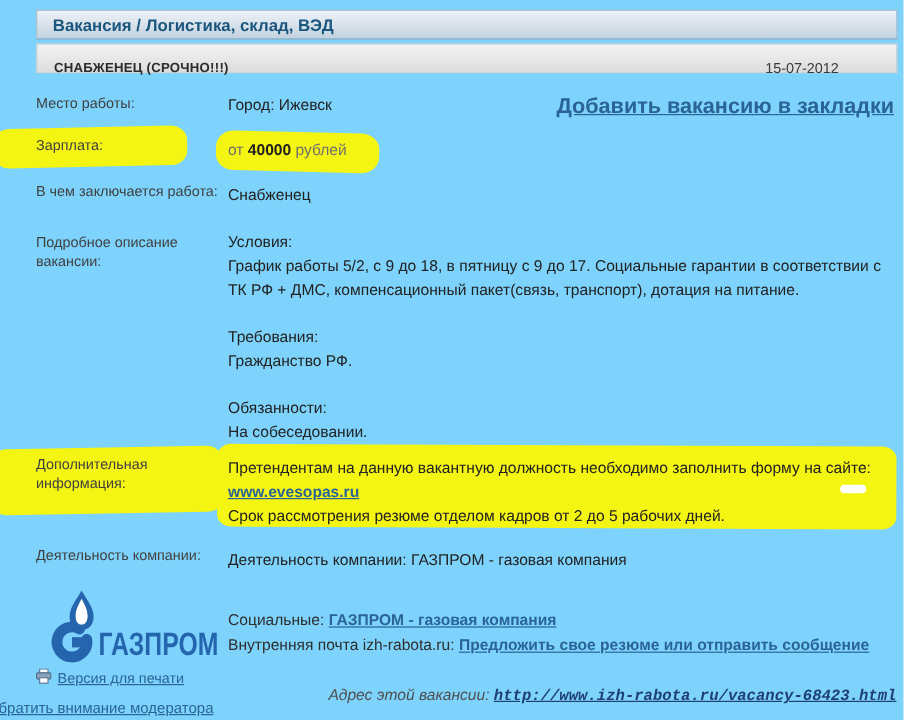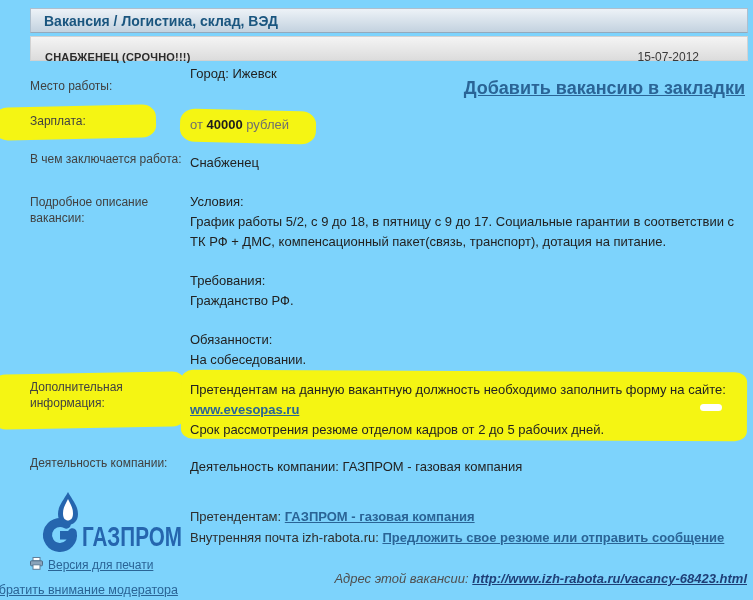--- a/index.html
+++ b/index.html
@@ -46,21 +46,21 @@
   .desc p:last-child { margin-bottom:0; }
   .info-block a { font-weight:bold; }
   
   .logo { position:absolute; left:30px; top:489px; width:160px; height:68px; z-index:2; }
   .company-lines { position:absolute; left:190px; top:506px; width:558px; line-height:21px; font-size:13px; z-index:2; }
   .company-lines a { font-weight:bold; }
   
   .print-link { position:absolute; left:30px; top:557px; display:flex; align-items:center; gap:5px; font-size:12px; z-index:2; }
   .print-link a { font-size:12px; }
   .address { position:absolute; right:6px; top:571px; font-size:13px; font-style:italic; color:#4f4f4f; z-index:2; }
-  .address a { font-weight:bold; color:#1f3f77; }
+  .address a { font-weight:bold; color:#1f3f77;font-family:Liberation Mono, monospace; }
   .moderator-link { position:absolute; left:-11px; top:583px; font-size:12.5px; z-index:2; }
 </style>
 </head>
 <body>
 
 <div class="page">
 
   <div class="hl hl-salary-label"></div>
   <div class="hl hl-salary-value"></div>
   <div class="hl hl-info-label"></div>
@@ -69,21 +69,21 @@
 
   <div class="header-bar">
     <span class="crumb">Вакансия / Логистика, склад, ВЭД</span>
   </div>
   <div class="subheader-bar">
     <span class="vtitle">СНАБЖЕНЕЦ (СРОЧНО!!!)</span>
     <span class="vdate">15-07-2012</span>
   </div>
 
   <div class="lbl" style="top:78px">Место работы:</div>
-  <div class="val" style="top:64px">Город: Ижевск</div>
+  <div class="val" style="top:78px">Город: Ижевск</div>
   <a href="#" class="right-link">Добавить вакансию в закладки</a>
 
   <div class="lbl" style="top:113px">Зарплата:</div>
   <div class="val" style="top:115px"><span class="salary-muted">от </span><span class="salary-amount">40000</span><span class="salary-muted"> рублей</span></div>
 
   <div class="lbl" style="top:151px">В чем заключается работа:</div>
   <div class="val" style="top:153px">Снабженец</div>
 
   <div class="lbl" style="top:194px">Подробное описание вакансии:</div>
   <div class="val desc" style="top:192px">
@@ -105,21 +105,21 @@
   <div class="logo">
     <svg width="160" height="68" viewBox="0 0 160 68">
       <path d="M42.3,43.8 A12.5,12.5 0 1 1 36.3,35.2" fill="none" stroke="#2565ae" stroke-width="9" stroke-linecap="round"></path>
       <rect x="30" y="42" width="16" height="8.5" fill="#2565ae"></rect>
       <path d="M38,3 C33,12 28,17 28,25 C28,32.5 33,36 38,36 C43,36 48,32.5 48,25 C48,17 43,12 38,3 Z" fill="#2565ae"></path>
       <path d="M38,10 C35,16 33,19 33,24.5 C33,29.5 35.5,31.5 38,31.5 C40.5,31.5 43,29.5 43,24.5 C43,19 41,16 38,10 Z" fill="#ffffff"></path>
       <text x="52" y="57" font-size="27" font-weight="bold" fill="#2565ae" textLength="100" lengthAdjust="spacingAndGlyphs">ГАЗПРОМ</text>
     </svg>
   </div>
   <div class="company-lines">
-    <div><span>Претендентам: </span><a href="#">ГАЗПРОМ - газовая компания</a></div>
+    <div><span>Социальные: </span><a href="#">ГАЗПРОМ - газовая компания</a></div>
     <div><span>Внутренняя почта izh-rabota.ru: </span><a href="#">Предложить свое резюме или отправить сообщение</a></div>
   </div>
 
   <div class="print-link">
     <span>
       <svg width="13" height="13" viewBox="0 0 13 13">
         <rect x="3" y="0.5" width="7" height="3.5" fill="#fff" stroke="#5a7astroke" stroke-width="0"></rect>
         <rect x="3" y="0.5" width="7" height="3.5" fill="#fff" stroke="#5f7e99" stroke-width="1"></rect>
         <rect x="0.5" y="3.8" width="12" height="5" rx="1" fill="#8aa3ba" stroke="#4e6d88" stroke-width="1"></rect>
         <rect x="3" y="7.8" width="7" height="4.5" fill="#fff" stroke="#5f7e99" stroke-width="1"></rect>

